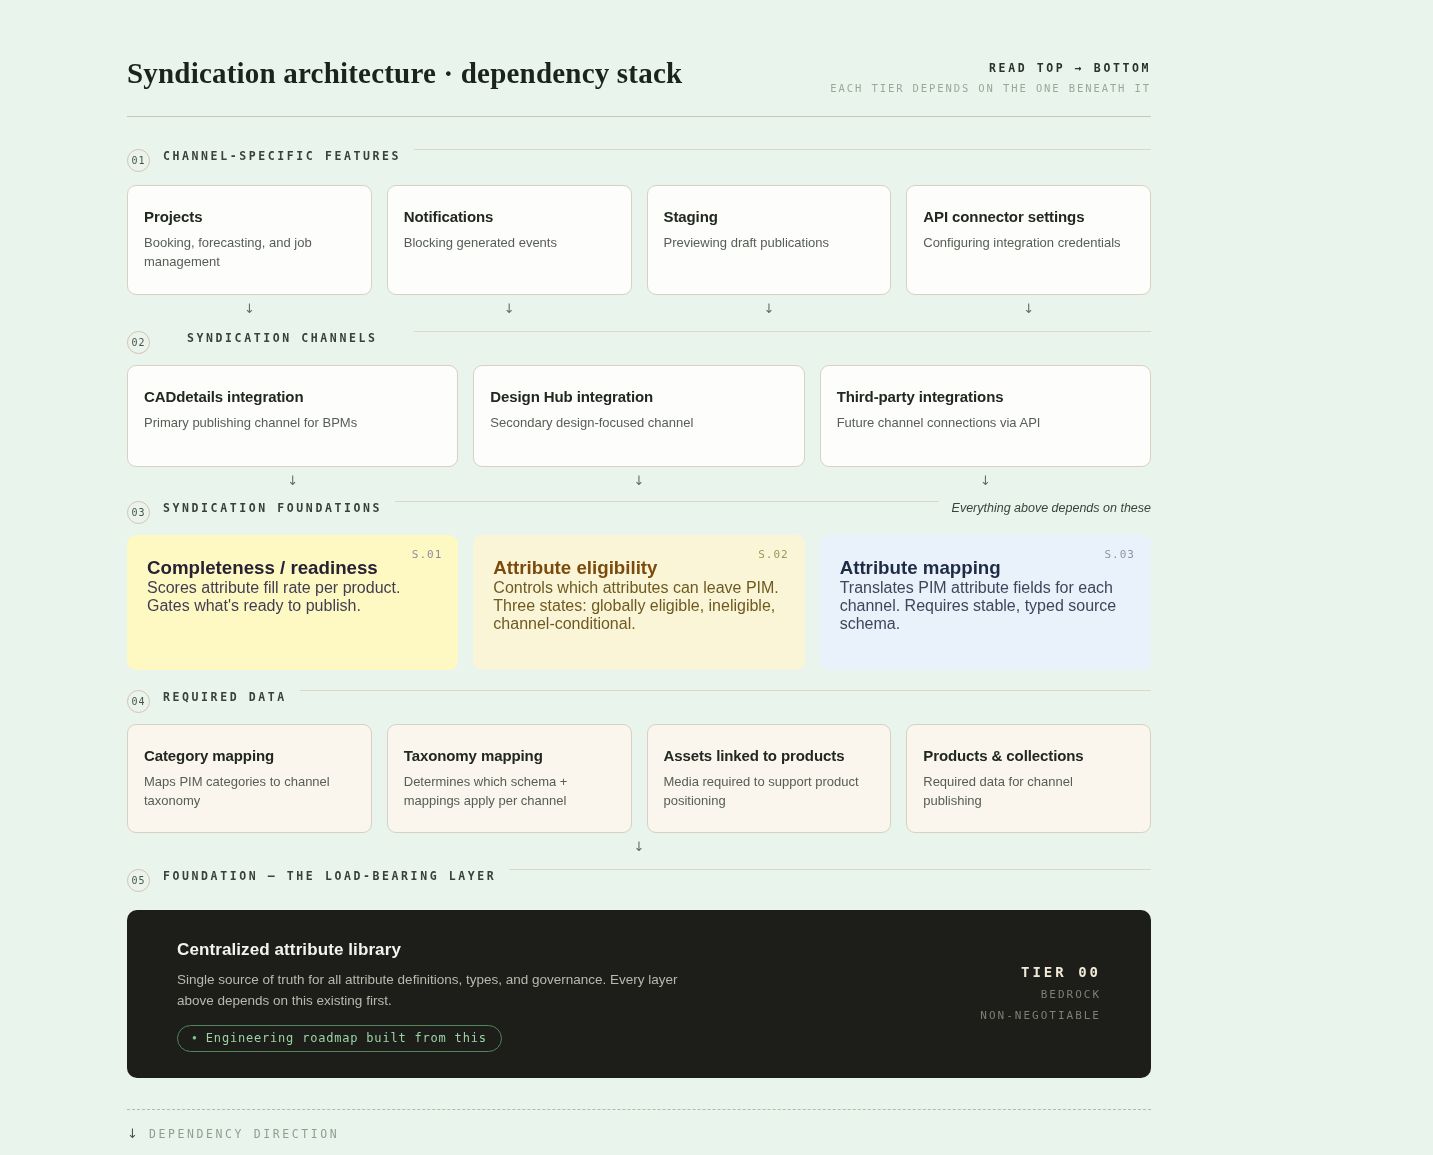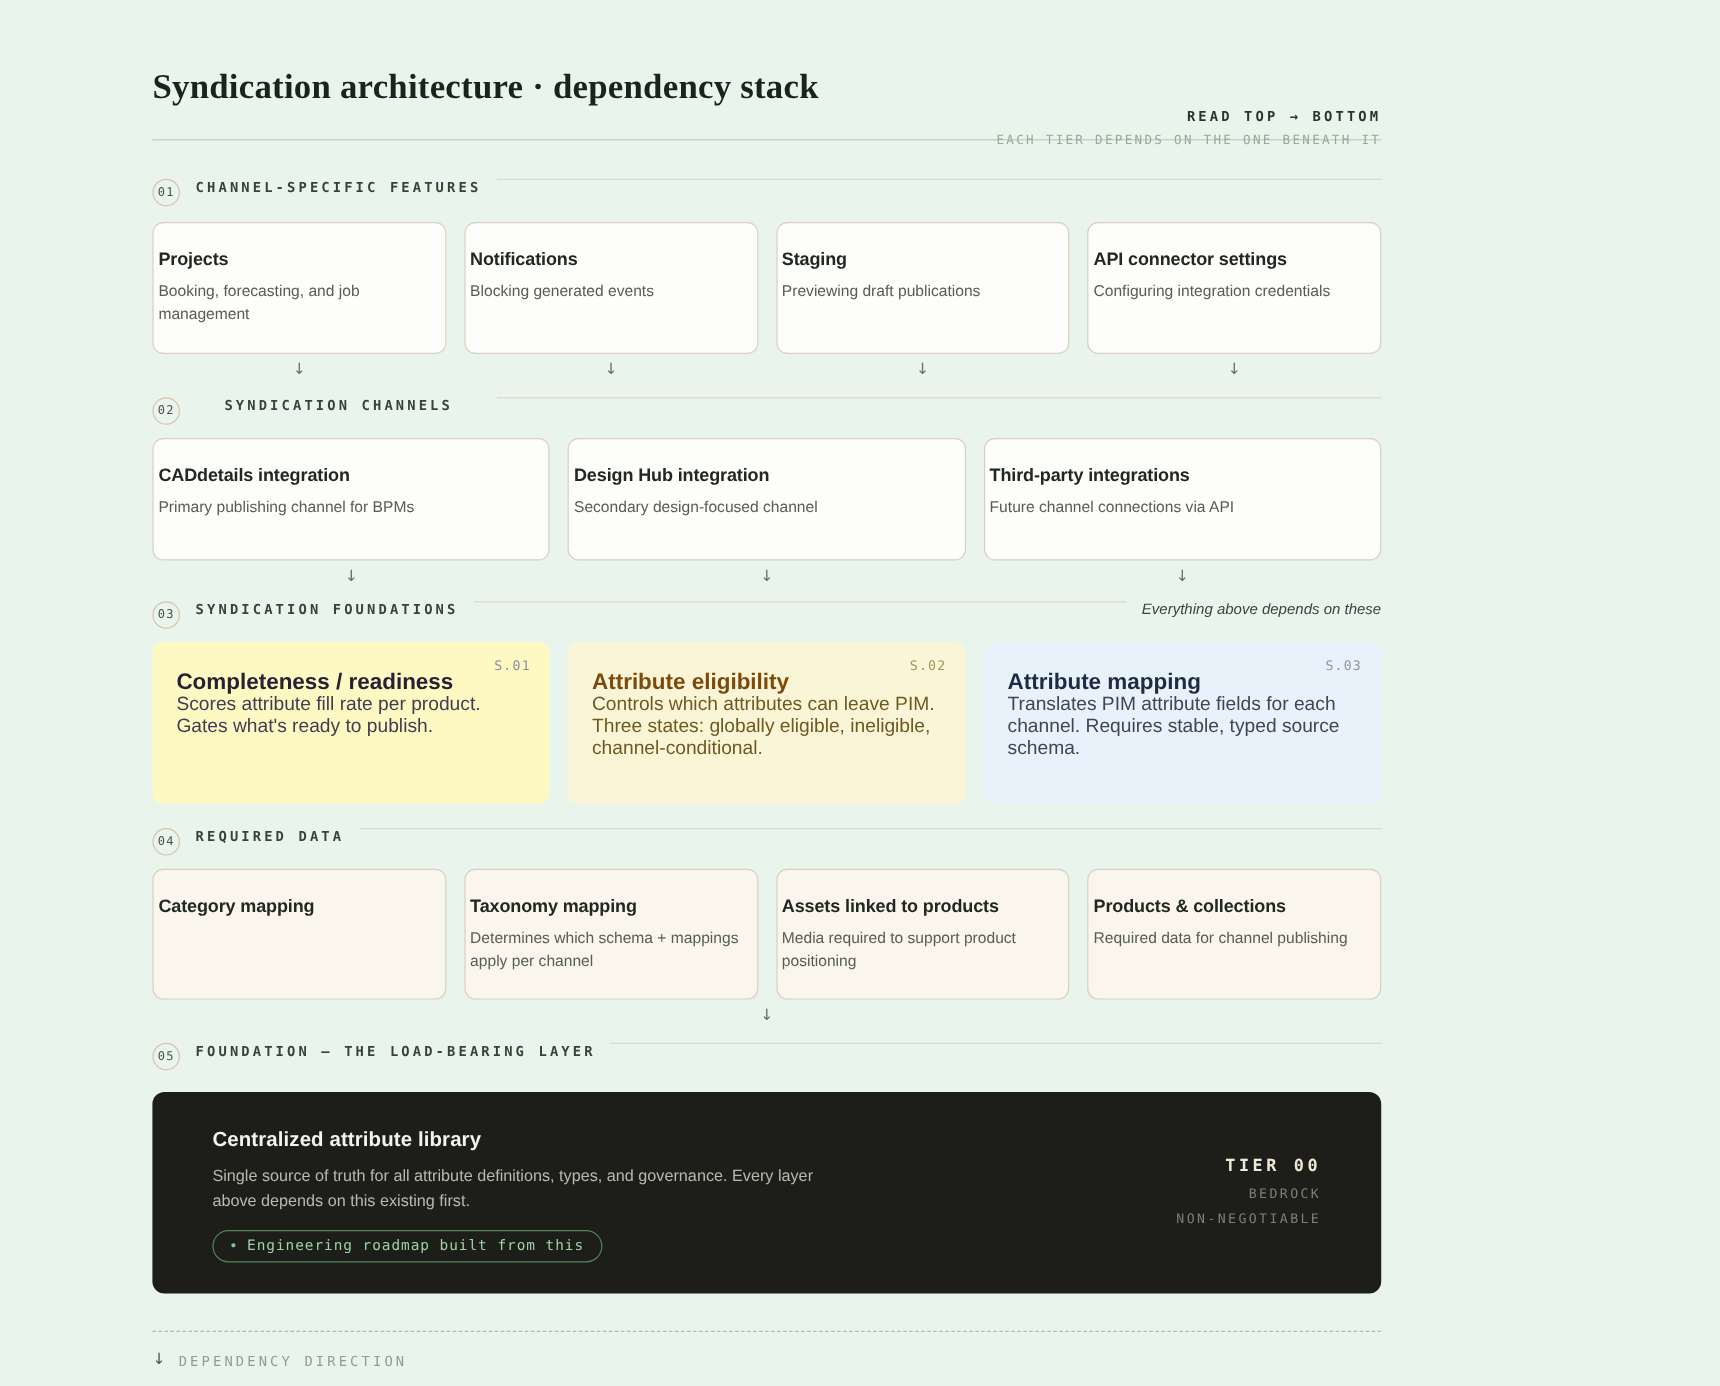--- a/index.html
+++ b/index.html
@@ -11,21 +11,21 @@
     font-family:"Liberation Sans", sans-serif;
     color:#1f2820;
     border-radius:24px;
   }
   
   .hdr { display:flex; justify-content:space-between; align-items:flex-start; height:40px; }
   .title {
     font-family:"Liberation Serif", serif;
     font-size:29px; font-weight:700; letter-spacing:.2px; color:#1b231d;
   }
-  .hdr-right { text-align:right; padding-top:4px;margin-top:29px; }
+  .hdr-right { text-align:right; padding-top:4px; }
   .read-dir {
     font-family:"DejaVu Sans Mono", monospace;
     font-size:11.5px; font-weight:700; letter-spacing:2.6px; color:#2b342c;
   }
   .read-sub {
     font-family:"DejaVu Sans Mono", monospace;
     font-size:10.5px; letter-spacing:1.9px; color:#97a99b; margin-top:7px;
   }
   .hdr-rule { border:none; border-top:1px solid #c5c8b9; margin-top:19px; }
 
@@ -46,21 +46,21 @@
     font-size:11.5px; font-weight:600; letter-spacing:2.6px; color:#39423a; white-space:nowrap;
   }
   .sec-rule { flex:1; height:1px; background:#dcd7c6; }
   .sec-note { font-style:italic; font-size:12.5px; color:#37443a; white-space:nowrap; }
 
   
   .grid4 { display:grid; grid-template-columns:repeat(4,1fr); gap:15px; }
   .grid3 { display:grid; grid-template-columns:repeat(3,1fr); gap:15px; }
   .card {
     background:#fdfdfb; border:1px solid #d8d1c1; border-radius:9px;
-    padding:22px 4px; min-height:102px;
+    padding:22px 16px; min-height:102px;
   }
   .card.cream { background:#faf5ed; }
   .card h3 { font-size:15px; font-weight:700; color:#20281f; margin-bottom:9px; letter-spacing:-.1px; }
   .card p  { font-size:13px; color:#565e56; line-height:1.45; max-width:250px; }
 
   
   .arrow-row { margin-top:4px; height:18px; }
   .arrow-row div { text-align:center; }
   .dn { color:#646d65; font-size:13px; font-family:"DejaVu Sans", sans-serif; }
   .arrow-center { margin-top:4px; height:18px; text-align:center; }
@@ -214,20 +214,21 @@
   </div>
 
   <div class="sec-head m4">
     <span class="sec-num">04</span>
     <span class="sec-label">REQUIRED DATA</span>
     <span class="sec-rule"></span>
   </div>
   <div class="grid4">
     <div class="card cream">
       <h3>Category mapping</h3>
+      <p>Maps PIM categories to channel taxonomy</p>
     </div>
     <div class="card cream">
       <h3>Taxonomy mapping</h3>
       <p>Determines which schema + mappings apply per channel</p>
     </div>
     <div class="card cream">
       <h3>Assets linked to products</h3>
       <p>Media required to support product positioning</p>
     </div>
     <div class="card cream">

